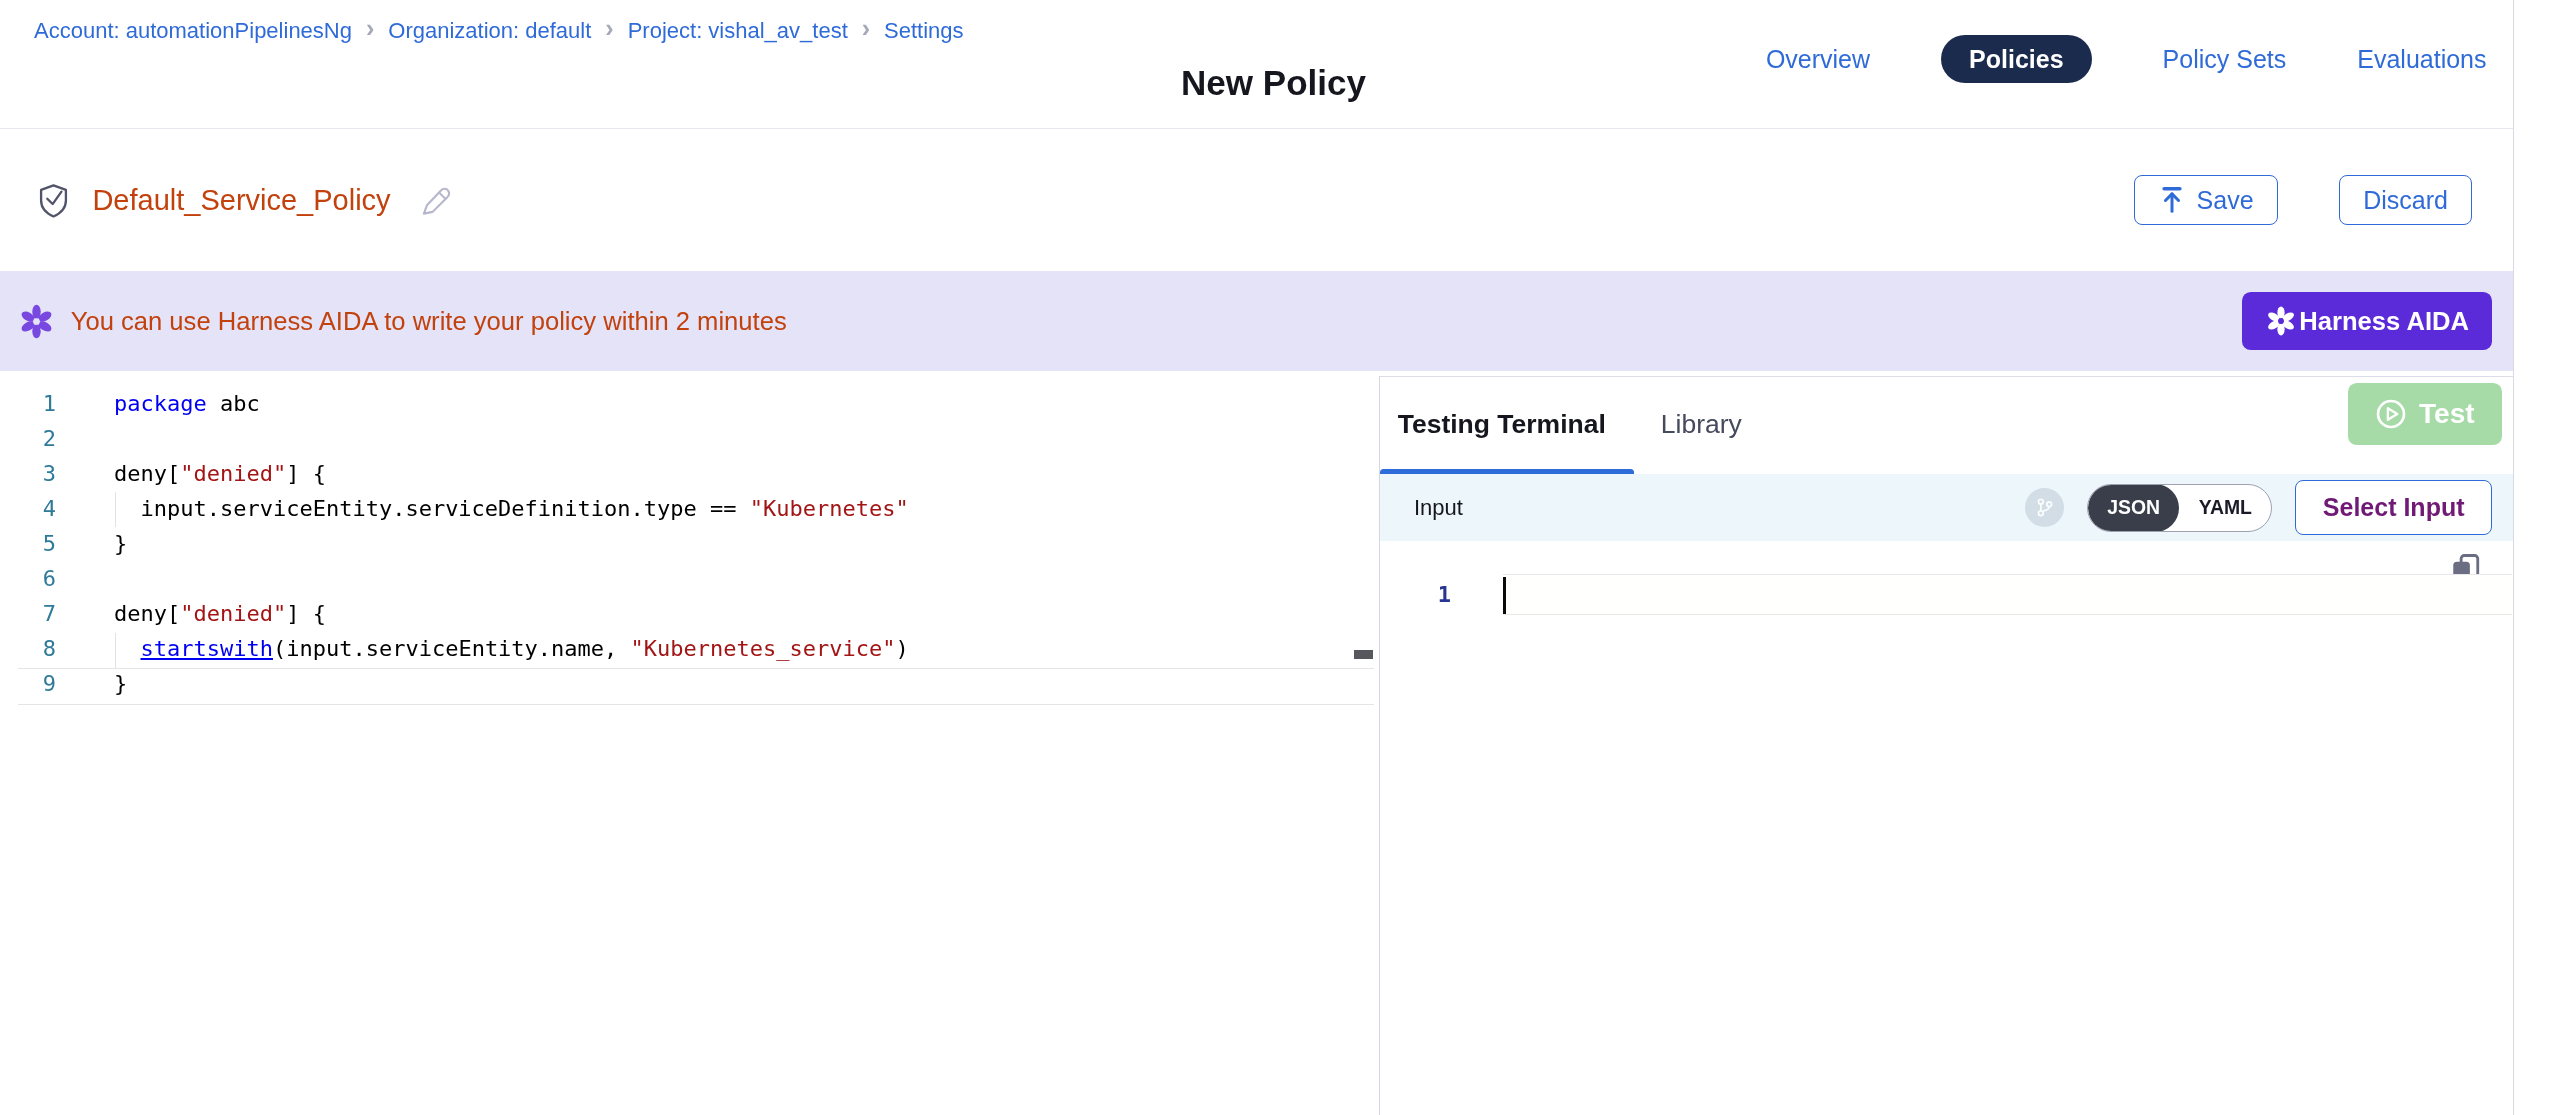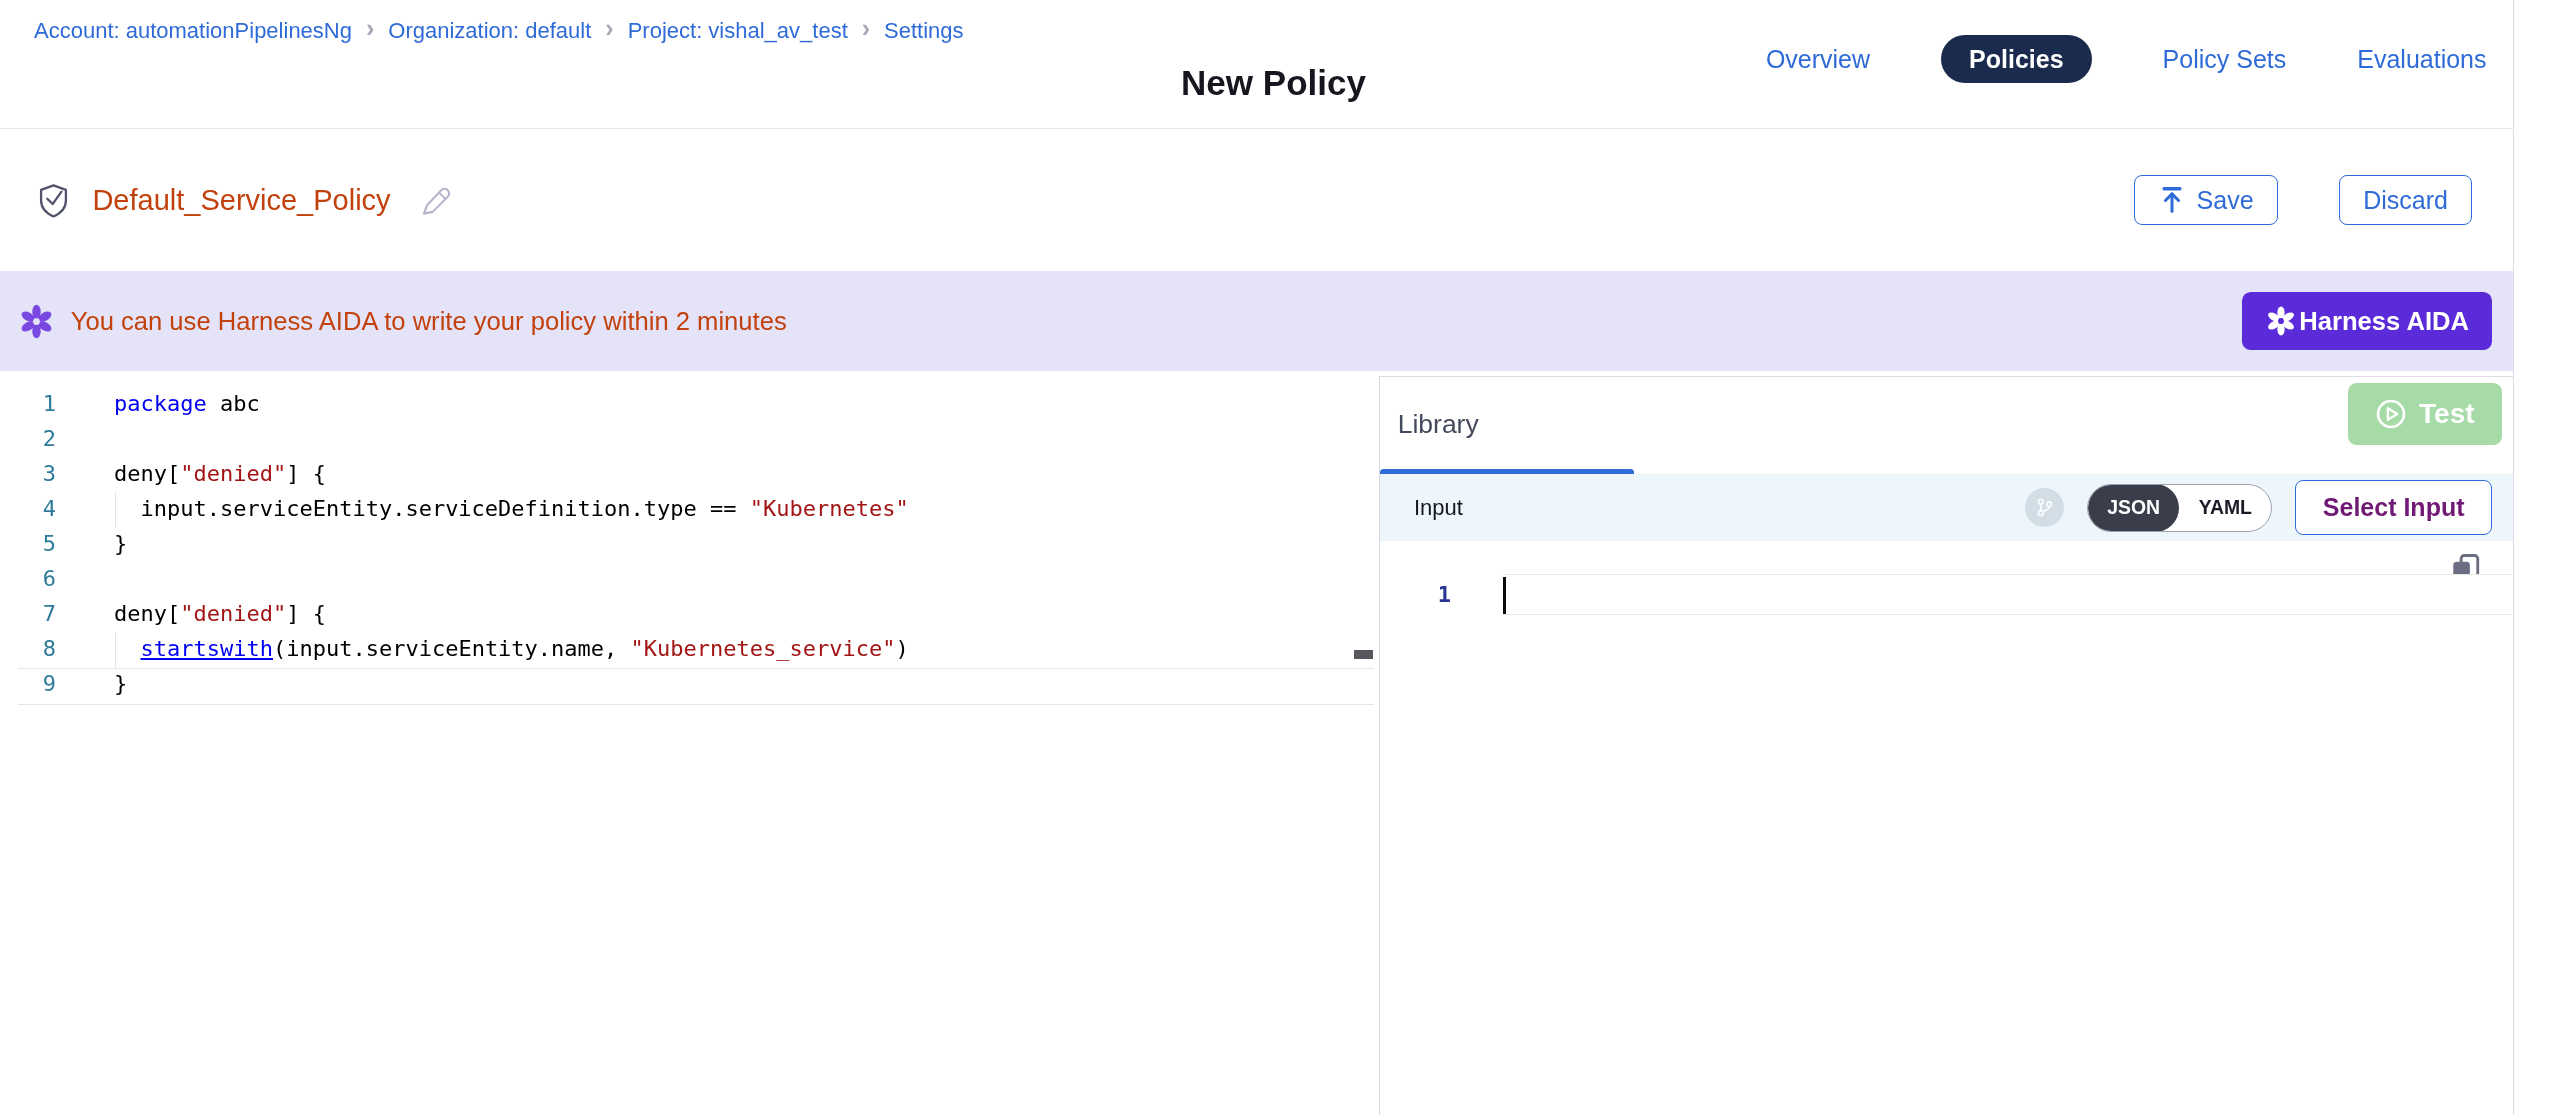--- a/index.html
+++ b/index.html
@@ -215,20 +215,21 @@
             <span class="ct"><span class="tok-p">}</span></span>
           </div>
         </div>
       <div class="indent-guide guide-a"></div>
       <div class="indent-guide guide-b"></div>
       <div class="ruler-dash"></div>
     </div>
 
     <div class="right-panel">
       <div class="panel-tabs" id="terminal-tabs">
+          <div class="term-tab active">Testing Terminal</div>
           <div class="term-tab">Library</div>
         </div>
       <div class="tab-underline"></div>
       <button class="test-btn">
         <span>
           <svg width="34" height="34" viewBox="0 0 38 38" fill="none">
             <circle cx="19" cy="19" r="14.5" stroke="#FFFFFF" stroke-width="3"></circle>
             <path d="M15.5 12.5 L26 19 L15.5 25.5 Z" stroke="#FFFFFF" stroke-width="2.6" stroke-linejoin="round" fill="none"></path>
           </svg>
         </span>

